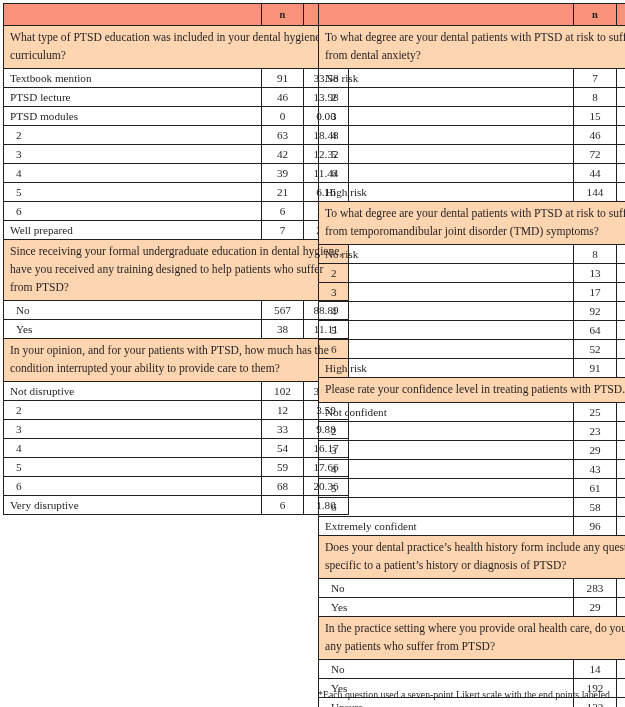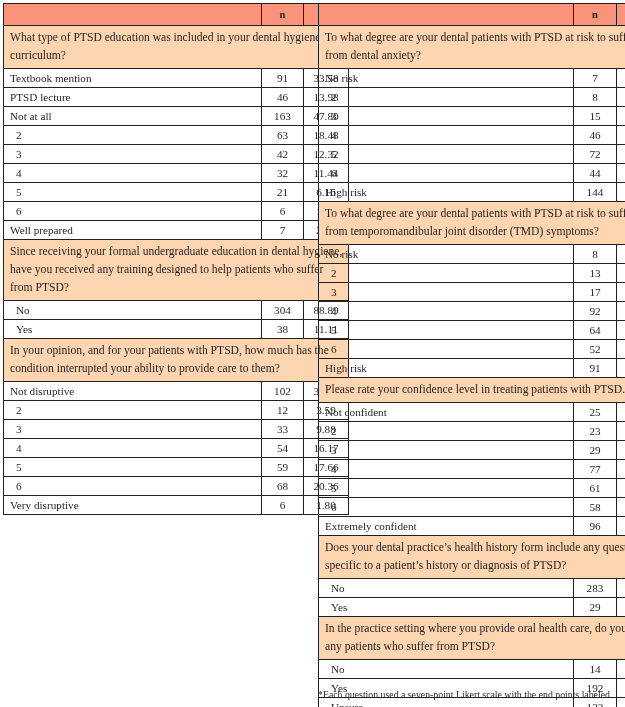--- a/index.html
+++ b/index.html
@@ -43,37 +43,37 @@
           <td>Textbook mention</td>
           <td class="num">91</td>
           <td class="num">33.58</td>
         </tr>
         <tr>
           <td>PTSD lecture</td>
           <td class="num">46</td>
           <td class="num">13.98</td>
         </tr>
         <tr>
-          <td>Not at all</td>
-          <td class="num">163</td>
-          <td class="num">47.80</td>
+          <td>PTSD modules</td>
+          <td class="num">0</td>
+          <td class="num">0.00</td>
         </tr>
         <tr>
           <td class="indent">2</td>
           <td class="num">63</td>
           <td class="num">18.48</td>
         </tr>
         <tr>
           <td class="indent">3</td>
           <td class="num">42</td>
           <td class="num">12.32</td>
         </tr>
         <tr>
           <td class="indent">4</td>
-          <td class="num">32</td>
+          <td class="num">39</td>
           <td class="num">11.44</td>
         </tr>
         <tr>
           <td class="indent">5</td>
           <td class="num">21</td>
           <td class="num">6.16</td>
         </tr>
         <tr>
           <td class="indent">6</td>
           <td class="num">6</td>
@@ -82,21 +82,21 @@
         <tr>
           <td>Well prepared</td>
           <td class="num">7</td>
           <td class="num">2.05</td>
         </tr>
         <tr class="question">
           <td colspan="3">Since receiving your formal undergraduate education in dental hygiene, have you received any training designed to help patients who suffer from PTSD?</td>
         </tr>
         <tr>
           <td class="indent">No</td>
-          <td class="num">304</td>
+          <td class="num">567</td>
           <td class="num">88.89</td>
         </tr>
         <tr>
           <td class="indent">Yes</td>
           <td class="num">38</td>
           <td class="num">11.11</td>
         </tr>
         <tr class="question">
           <td colspan="3">In your opinion, and for your patients with PTSD, how much has the condition interrupted your ability to provide care to them?</td>
         </tr>
@@ -243,21 +243,21 @@
           <td class="num">23</td>
           <td class="num">6.73</td>
         </tr>
         <tr>
           <td class="indent">3</td>
           <td class="num">29</td>
           <td class="num">8.5</td>
         </tr>
         <tr>
           <td class="indent">4</td>
-          <td class="num">77</td>
+          <td class="num">43</td>
           <td class="num">22.5</td>
         </tr>
         <tr>
           <td class="indent">5</td>
           <td class="num">61</td>
           <td class="num">17.8</td>
         </tr>
         <tr>
           <td class="indent">6</td>
           <td class="num">58</td>

